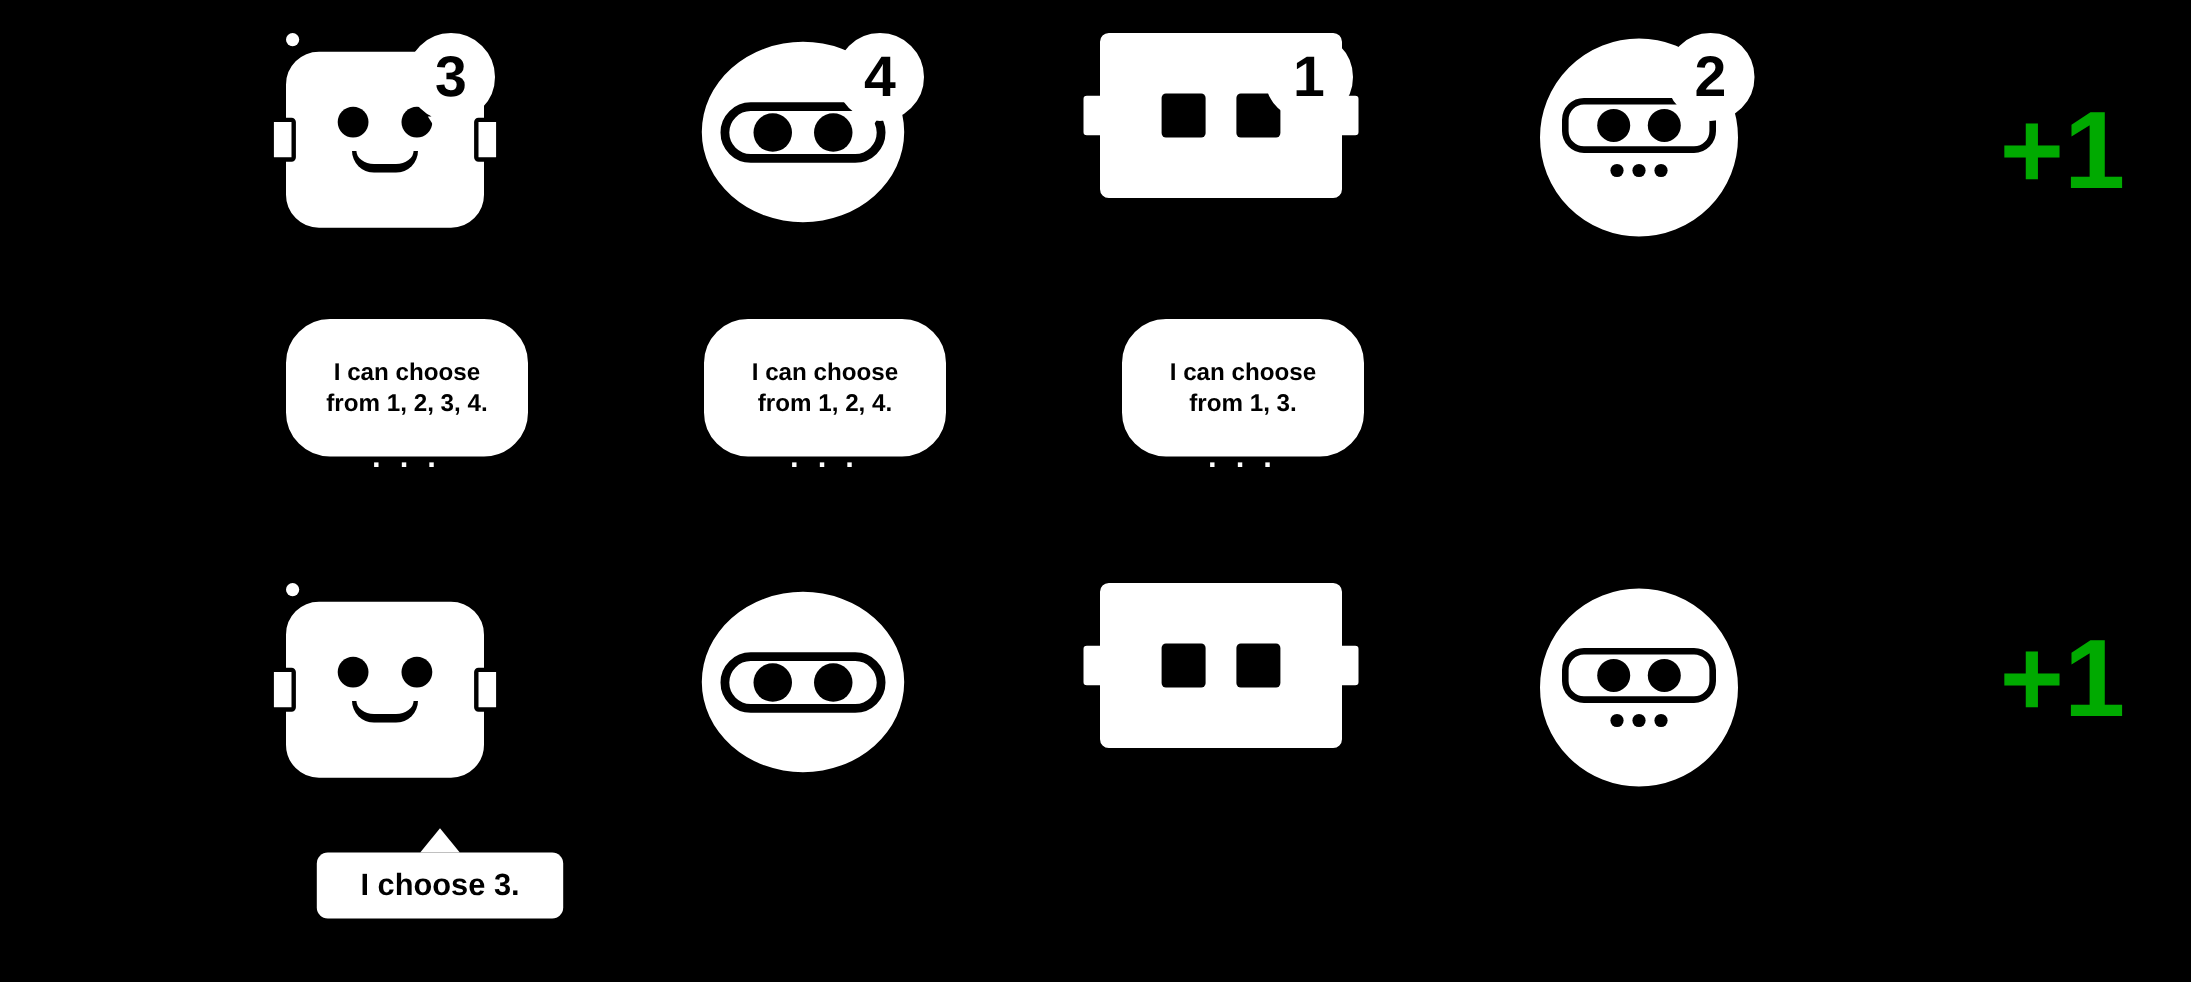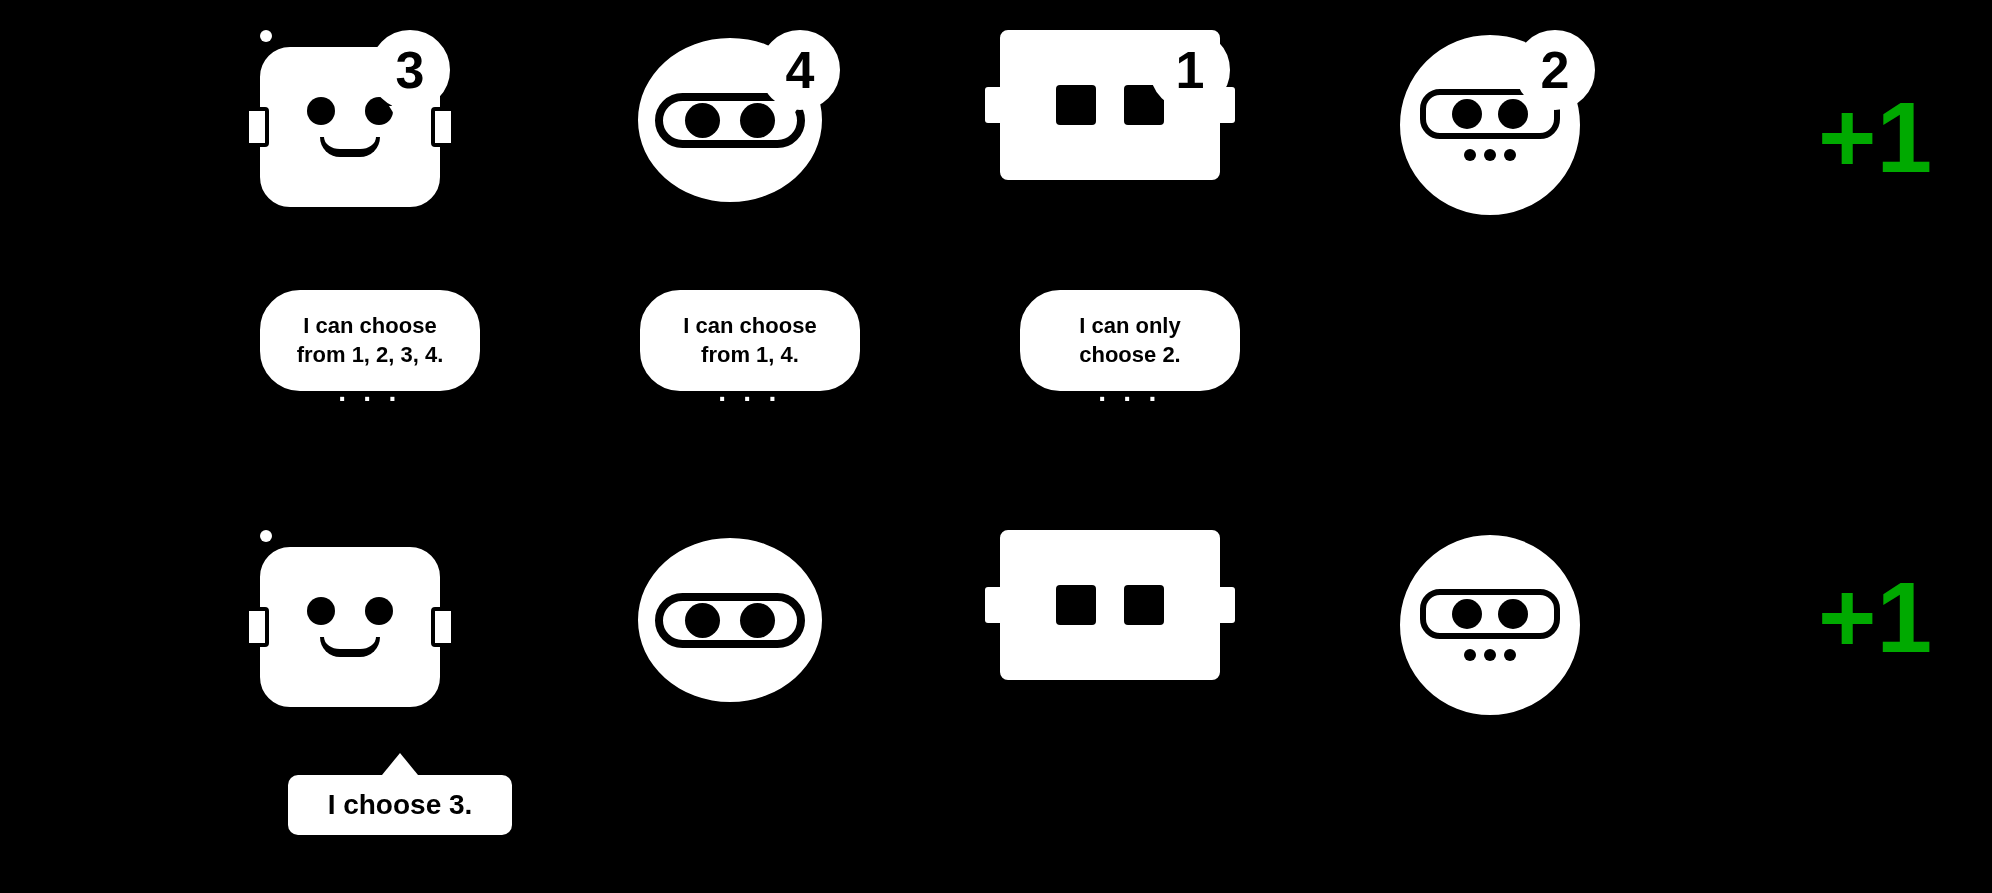--- a/index.html
+++ b/index.html
@@ -199,21 +199,21 @@
       width: 12px;
       height: 12px;
       background: #000;
       border-radius: 50%;
     }
 
     
     .thought-bubble {
       background: #fff;
       border-radius: 40px;
-      padding: 18px 22px;
+      padding: 30px 22px;
       font-size: 22px;
       font-weight: 700;
       color: #000;
       font-family: Arial, sans-serif;
       text-align: center;
       line-height: 1.3;
       position: relative;
       border: 4px solid #fff;
       max-width: 220px;
     }
@@ -388,24 +388,24 @@
     </div>
   </div>
 
   <div class="plus-one" style="top: 80px; right: 60px;">+1</div>
 
   <div class="mid-row">
     <div class="col-unit">
       <div class="thought-bubble">I can choose from 1, 2, 3, 4.</div>
     </div>
     <div class="col-unit">
-      <div class="thought-bubble">I can choose from 1, 4.</div>
-    </div>
-    <div class="col-unit">
-      <div class="thought-bubble">I can only choose 2.</div>
+      <div class="thought-bubble">I can choose from 1, 2, 4.</div>
+    </div>
+    <div class="col-unit">
+      <div class="thought-bubble">I can choose from 1, 3.</div>
     </div>
   </div>
 
   <div class="bot-row">
 
     <div class="col-unit">
       <div class="top-robot-wrap">
         <div class="antenna-dot"></div>
         <div class="robot-head robot-friendly">
           <div class="ear left"></div>

